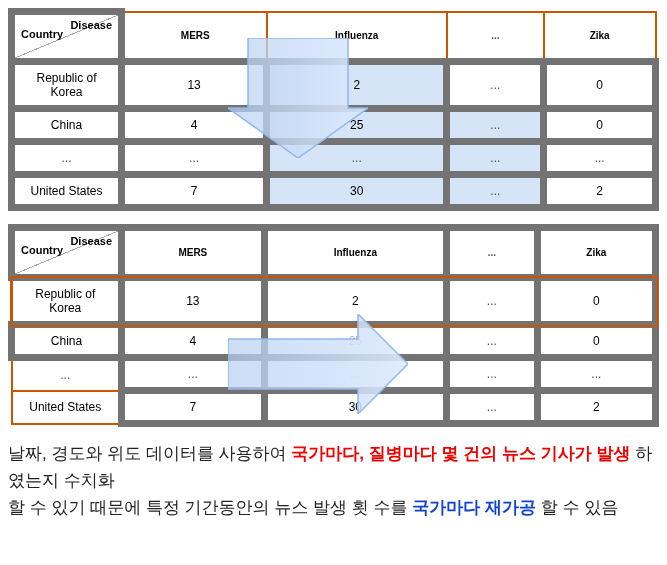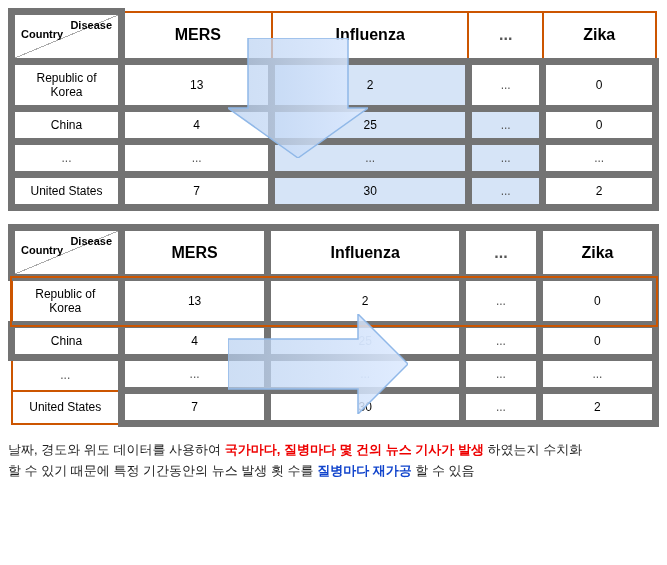--- a/index.html
+++ b/index.html
@@ -30,21 +30,21 @@
       border: 7px solid #737373;
       text-align: center;
       padding: 6px 8px;
       font-size: 12px;
       background: #fff;
     }
 
     .header-cell {
       background: #fff;
       font-weight: bold;
-      font-size: 16px;
+      font-size: 10px;
     }
 
     .diagonal-header {
       position: relative;
       width: 110px;
       min-width: 110px;
       height: 50px;
       padding: 0;
       overflow: hidden;
       font-size: 11px;
@@ -95,21 +95,21 @@
       top: 90px;
       left: 220px;
       width: 180px;
       height: 100px;
       pointer-events: none;
       z-index: 10;
     }
 
     .caption-text {
       margin-top: 6px;
-      font-size: 13px;
+      font-size: 17px;
       line-height: 1.6;
       color: #222;
     }
 
     .red-text { color: #e00; font-weight: bold; }
     .blue-text { color: #1144cc; font-weight: bold; }
 
     .row-label {
       font-weight: normal;
     }
@@ -238,14 +238,14 @@
             <stop offset="100%" stop-color="#ddeaff" stop-opacity="0.9"></stop>
           </linearGradient>
         </defs>
         <polygon points="0,25 130,25 130,0 180,50 130,100 130,75 0,75" fill="url(#arrowGradRight)" stroke="#90b8e8" stroke-width="1.5"></polygon>
       </svg>
     </div>
   </div>
 </div>
 
 <div class="caption-text">
-  <span>날짜, 경도와 위도 데이터를 사용하여 </span><span class="red-text">국가마다, 질병마다 몇 건의 뉴스 기사가 발생</span><span> 하였는지 수치화<br>할 수 있기 때문에 특정 기간동안의 뉴스 발생 횟 수를 </span><span class="blue-text">질병마다 재가공</span><span> 할 수 있음</span>
+  <span>날짜, 경도와 위도 데이터를 사용하여 </span><span class="red-text">국가마다, 질병마다 몇 건의 뉴스 기사가 발생</span><span> 하였는지 수치화<br>할 수 있기 때문에 특정 기간동안의 뉴스 발생 횟 수를 </span><span class="blue-text">국가마다 재가공</span><span> 할 수 있음</span>
 </div>
 
 </body></html>

